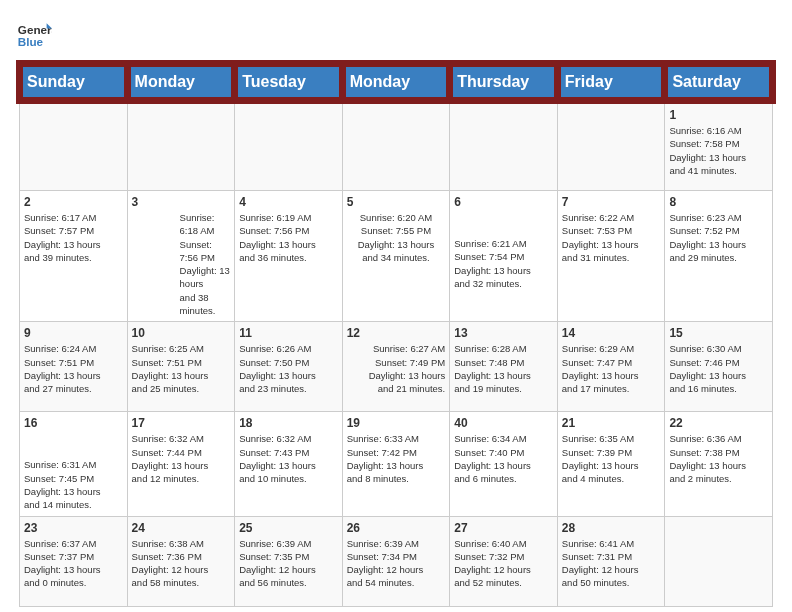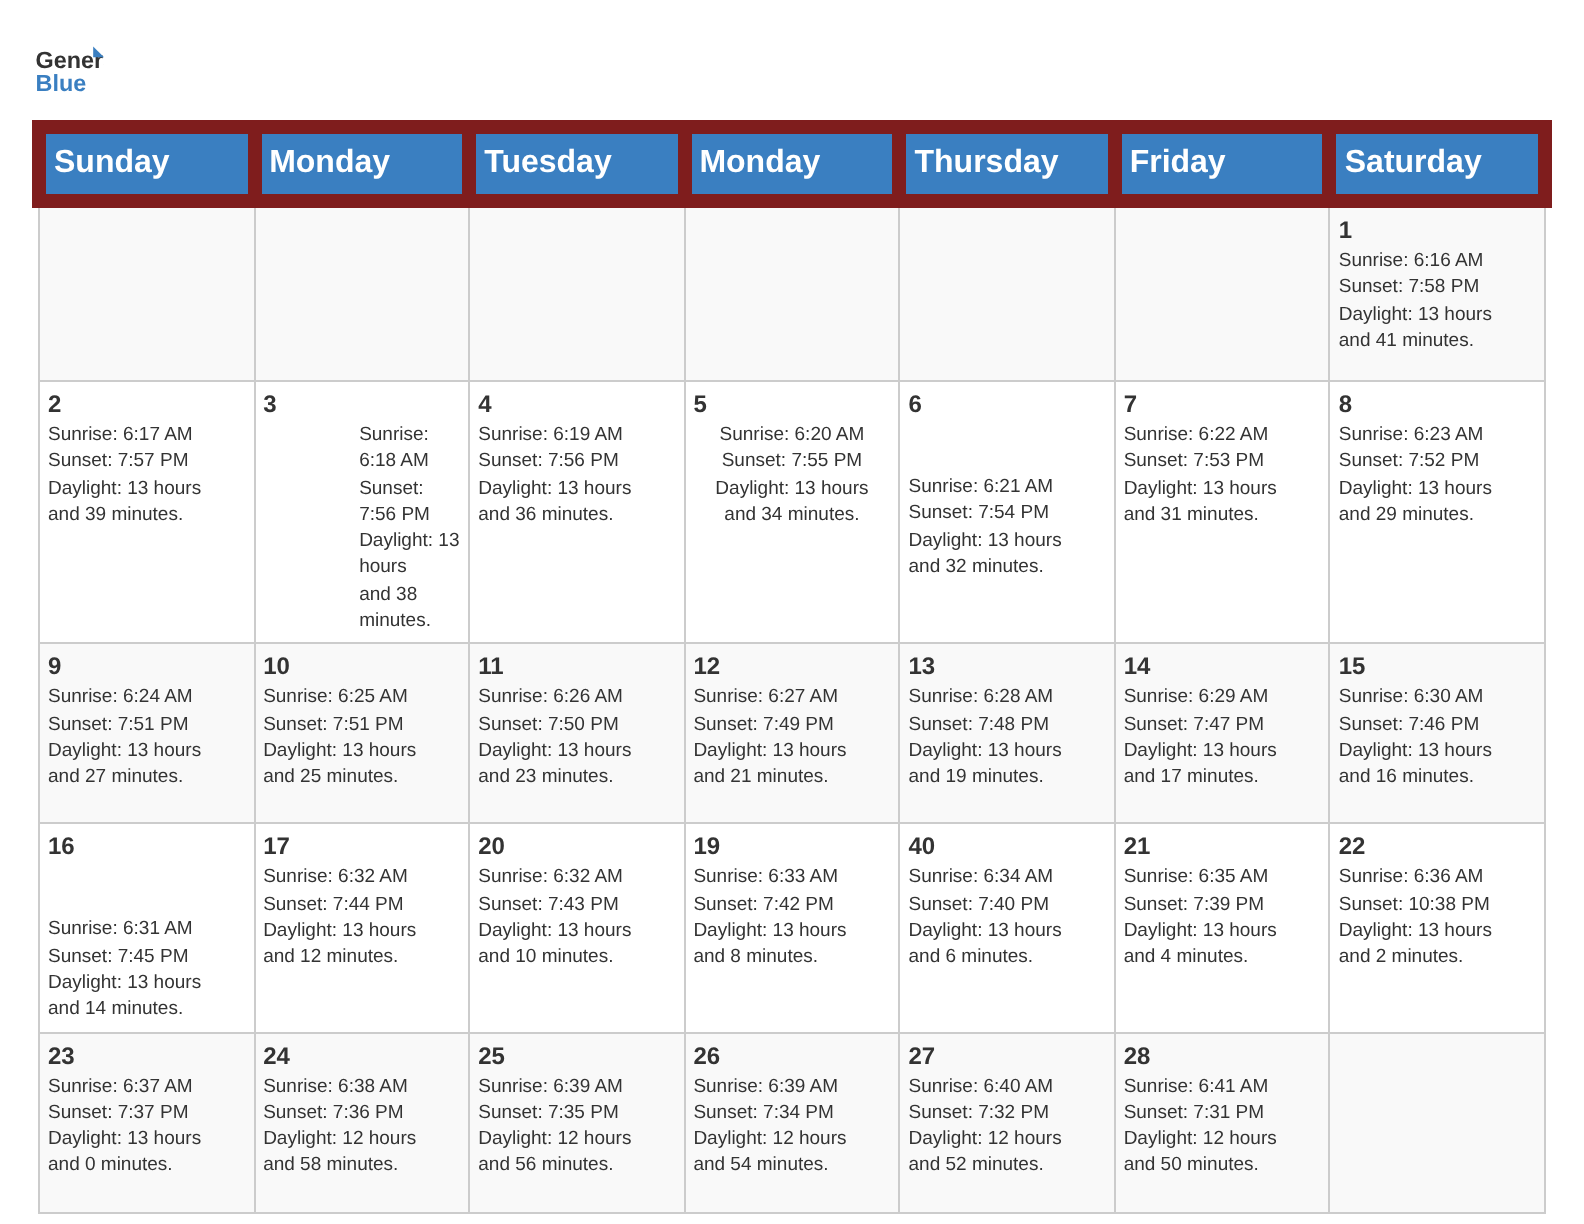--- a/index.html
+++ b/index.html
@@ -205,21 +205,21 @@
         </td>
         <td>
           <span class="day-num">11</span>
           <div class="day-info" style="white-space: pre-line;">Sunrise: 6:26 AM
 Sunset: 7:50 PM
 Daylight: 13 hours
 and 23 minutes.</div>
         </td>
         <td>
           <span class="day-num">12</span>
-          <div class="day-info" style="white-space: pre-line;">Sunrise: 6:27 AM
+          <div class="day-info" style="white-space: pre-line; text-align: right;">Sunrise: 6:27 AM
 Sunset: 7:49 PM
 Daylight: 13 hours
 and 21 minutes.</div>
         </td>
         <td>
           <span class="day-num">13</span>
           <div class="day-info" style="white-space: pre-line;">Sunrise: 6:28 AM
 Sunset: 7:48 PM
 Daylight: 13 hours
 and 19 minutes.</div>
@@ -248,21 +248,21 @@
 and 14 minutes.</div>
         </td>
         <td>
           <span class="day-num">17</span>
           <div class="day-info" style="white-space: pre-line;">Sunrise: 6:32 AM
 Sunset: 7:44 PM
 Daylight: 13 hours
 and 12 minutes.</div>
         </td>
         <td>
-          <span class="day-num">20</span>
+          <span class="day-num">18</span>
           <div class="day-info" style="white-space: pre-line;">Sunrise: 6:32 AM
 Sunset: 7:43 PM
 Daylight: 13 hours
 and 10 minutes.</div>
         </td>
         <td>
           <span class="day-num">19</span>
           <div class="day-info" style="white-space: pre-line;">Sunrise: 6:33 AM
 Sunset: 7:42 PM
 Daylight: 13 hours
@@ -278,21 +278,21 @@
         <td>
           <span class="day-num">21</span>
           <div class="day-info" style="white-space: pre-line;">Sunrise: 6:35 AM
 Sunset: 7:39 PM
 Daylight: 13 hours
 and 4 minutes.</div>
         </td>
         <td>
           <span class="day-num">22</span>
           <div class="day-info" style="white-space: pre-line;">Sunrise: 6:36 AM
-Sunset: 10:38 PM
+Sunset: 7:38 PM
 Daylight: 13 hours
 and 2 minutes.</div>
         </td>
       </tr>
       <tr>
         <td>
           <span class="day-num">23</span>
           <div class="day-info" style="white-space: pre-line;">Sunrise: 6:37 AM
 Sunset: 7:37 PM
 Daylight: 13 hours

